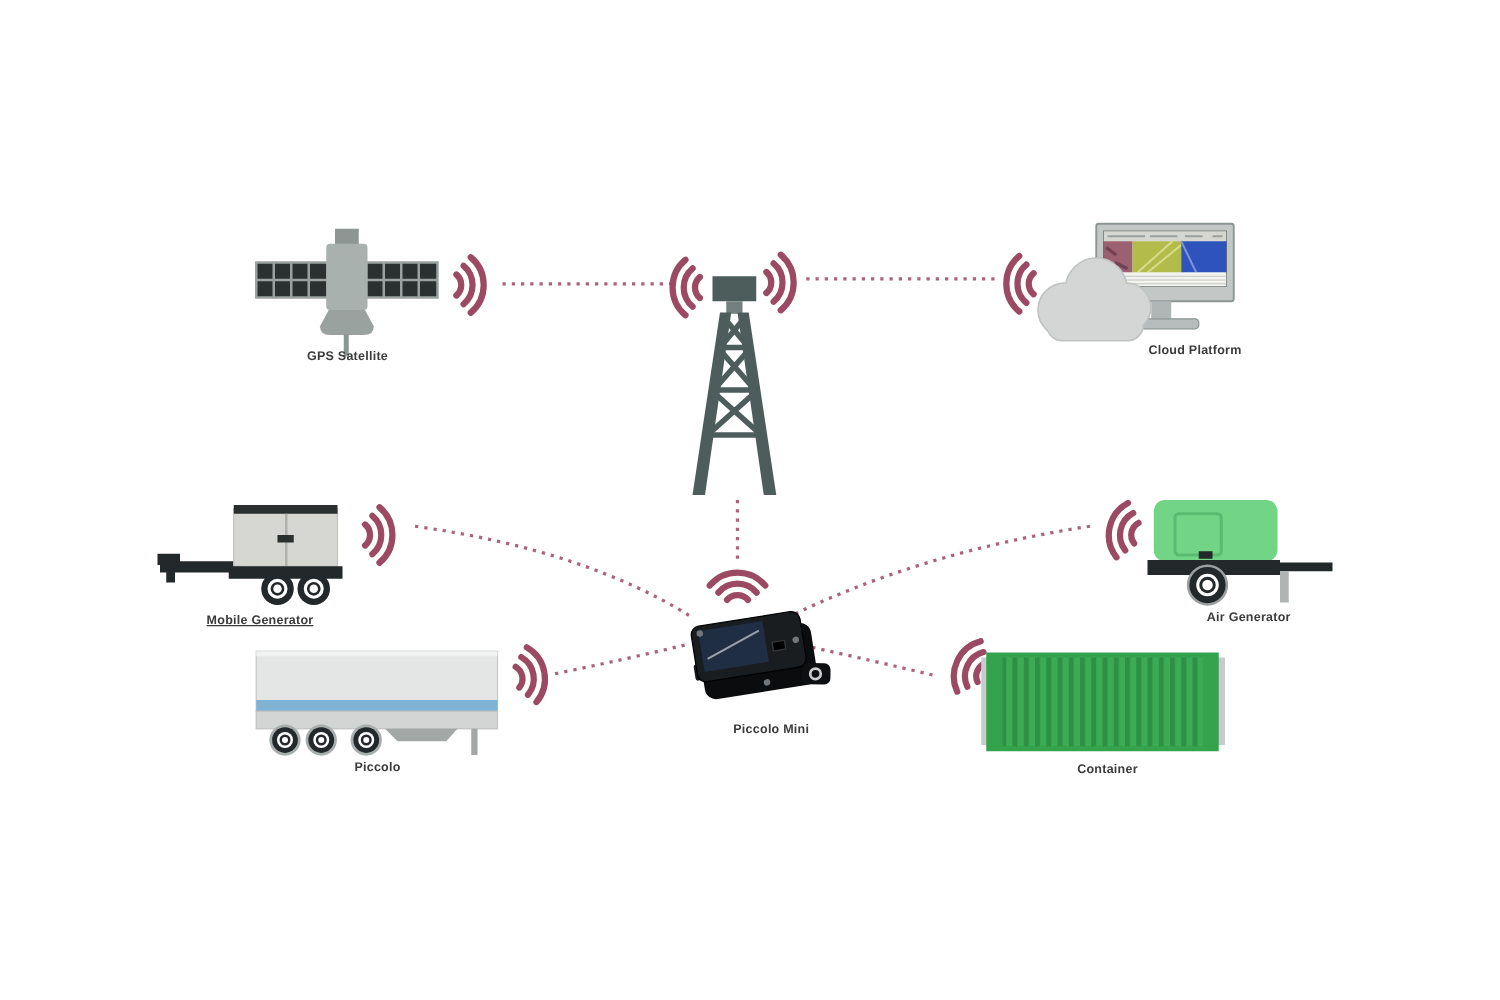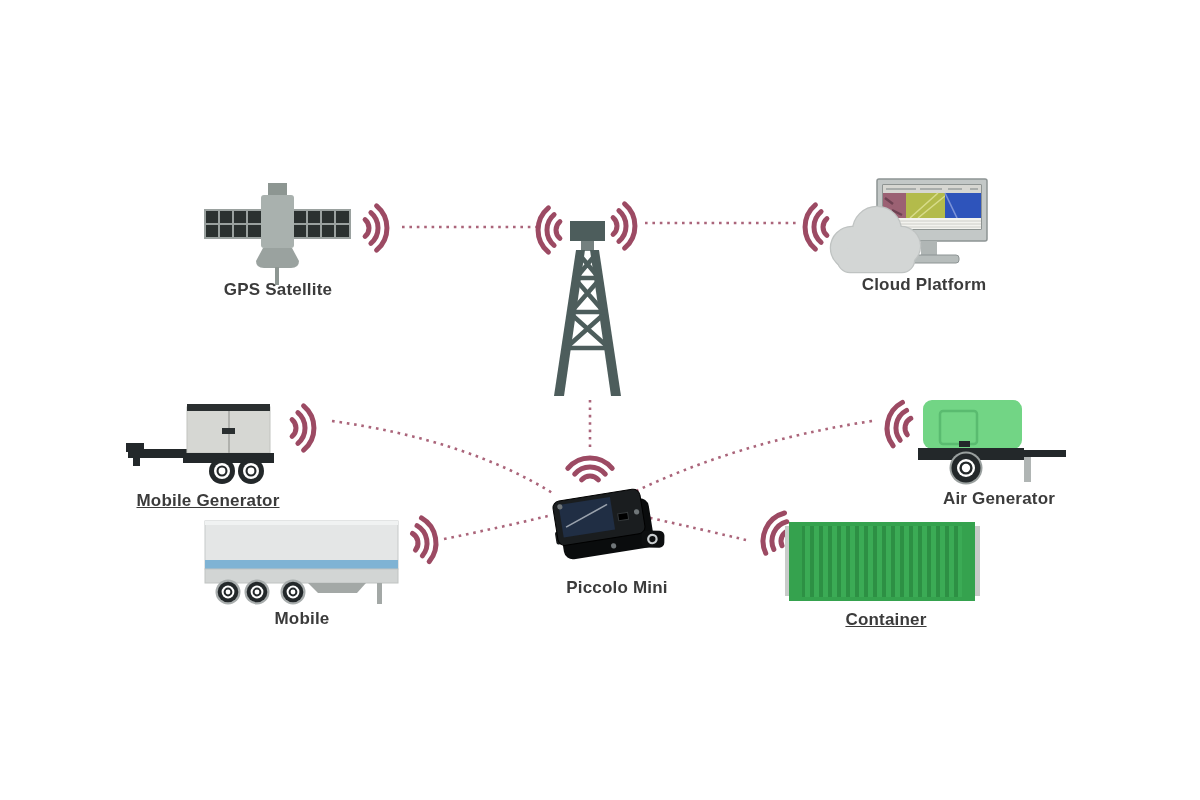--- a/index.html
+++ b/index.html
@@ -3,21 +3,21 @@
 <meta charset="utf-8">
 <style>
   html,body{margin:0;padding:0;background:#ffffff;}
   #canvas{
     position:relative;width:1200px;height:800px;background:#ffffff;overflow:hidden;
     font-family:"Liberation Sans","DejaVu Sans",sans-serif;
   }
   #scene{position:absolute;left:0;top:0;}
   .node-label{
     position:absolute;transform:translateX(-50%);
-    font-size:17px;font-weight:bold;color:#3b3b3b;white-space:nowrap;
+    font-size:10px;font-weight:bold;color:#3b3b3b;white-space:nowrap;
     letter-spacing:0.2px;
   }
 </style>
 </head>
 <body>
 
 <div id="canvas">
 
 <svg id="scene" width="1200" height="800" viewBox="0 0 1200 800">
   <defs>
@@ -212,25 +212,25 @@
   <g>
     <rect x="785" y="526" width="9" height="70" fill="#c8cbc9"></rect>
     <rect x="971" y="526" width="9" height="70" fill="#c8cbc9"></rect>
     <rect x="789" y="522" width="186" height="79" fill="#35a24e"></rect>
     <rect x="802" y="526" width="160" height="71" fill="url(#ribs)"></rect>
   </g>
 </svg>
 
 <div class="node-label" style="left:278px;top:280px;">GPS Satellite</div>
 
-<div class="node-label" style="left:924px;top:275px;">Cloud Platform</div>
+<div class="node-label" style="left:956px;top:275px;">Cloud Platform</div>
 
 <div class="node-label" style="left:208px;top:491px;text-decoration:underline;">Mobile Generator</div>
 
 <div class="node-label" style="left:999px;top:489px;">Air Generator</div>
 
-<div class="node-label" style="left:302px;top:609px;">Mobile</div>
-
-<div class="node-label" style="left:886px;top:610px;text-decoration:underline;">Container</div>
+<div class="node-label" style="left:302px;top:609px;">Piccolo</div>
+
+<div class="node-label" style="left:886px;top:610px;">Container</div>
 
 <div class="node-label" style="left:593px;top:578px;margin-left:24px;">Piccolo Mini</div>
 
 </div>
 
 </body></html>

